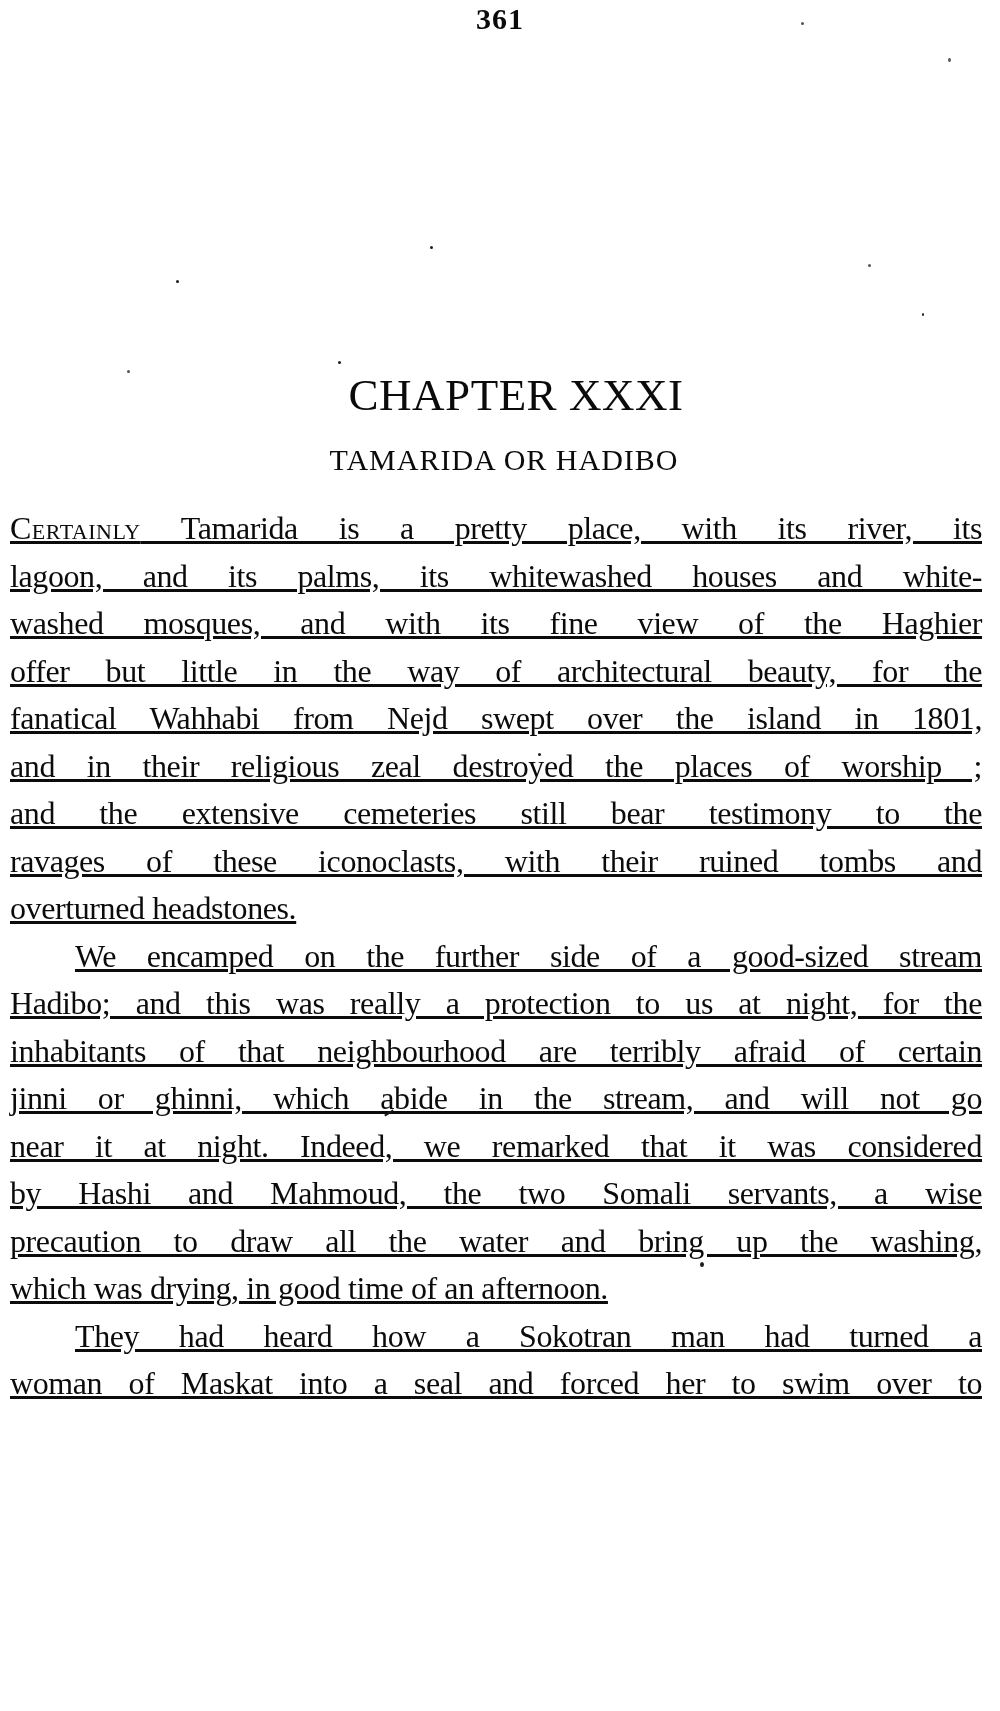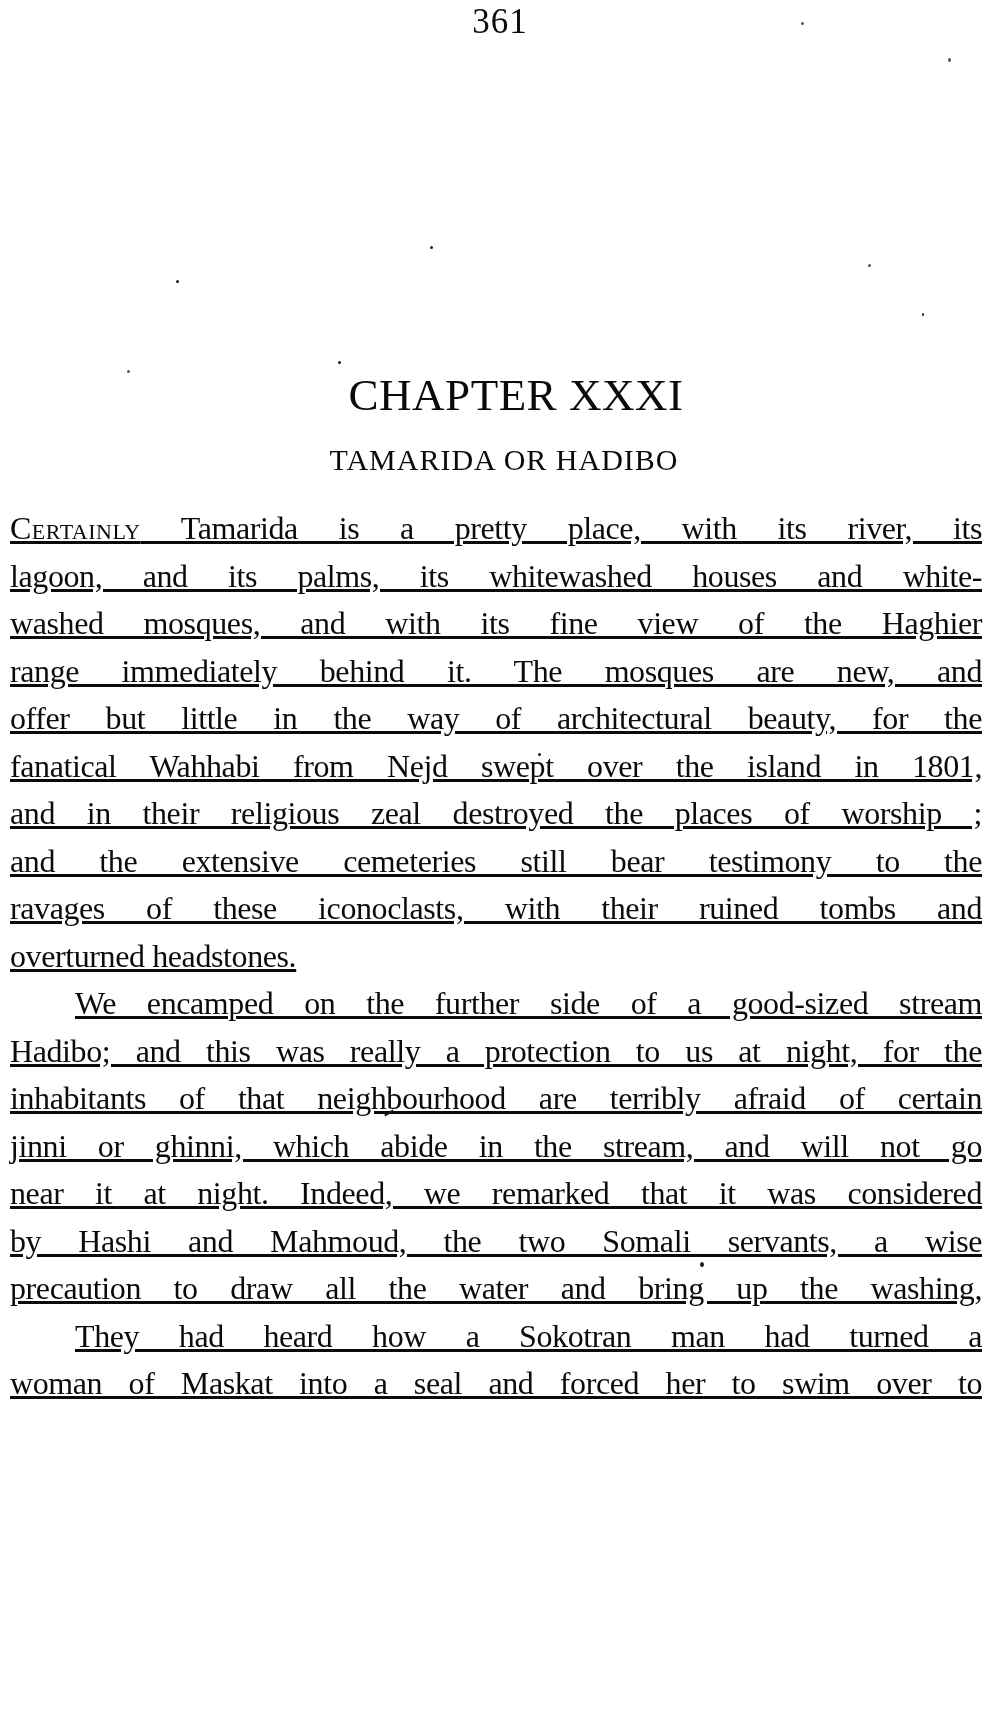--- a/index.html
+++ b/index.html
@@ -19,23 +19,23 @@
     position: absolute;
     inset: 0;
     background: #ffffff;
   }
   .folio {
     position: absolute;
     top: 4px;
     left: 0;
     width: 100%;
     text-align: center;
-    font-size: 35px;
+    font-size: 30px;
     line-height: 1;
-    font-weight: normal;
+    font-weight: bold;
     letter-spacing: 1px;
   }
   .chapter-heading {
     position: absolute;
     top: 357px;
     left: 0;
     width: 100%;
     margin: 16px;
     text-align: center;
     font-size: 45px;
@@ -99,36 +99,36 @@
 
   <h1 class="chapter-heading">CHAPTER XXXI</h1>
 
   <h2 class="chapter-subtitle">TAMARIDA OR HADIBO</h2>
 
   <div class="body-text">
       <div class="paragraph">
         <div class="line"><span class="lead">Certainly</span> Tamarida is a pretty place, with its river, its</div>
         <div class="line">lagoon, and its palms, its whitewashed houses and white-</div>
         <div class="line">washed mosques, and with its fine view of the Haghier</div>
-        <div class="line">range immediately behind it.  The mosques are new, and</div>
         <div class="line">offer but little in the way of architectural beauty, for the</div>
         <div class="line">fanatical Wahhabi from Nejd swept over the island in 1801,</div>
         <div class="line">and in their religious zeal destroyed the places of worship ;</div>
         <div class="line">and the extensive cemeteries still bear testimony to the</div>
         <div class="line">ravages of these iconoclasts, with their ruined tombs and</div>
         <div class="line flush">overturned headstones.</div>
       </div>
       <div class="paragraph">
         <div class="line indent">We encamped on the further side of a good-sized stream</div>
         <div class="line">Hadibo; and this was really a protection to us at night, for the</div>
         <div class="line">inhabitants of that neighbourhood are terribly afraid of certain</div>
         <div class="line">jinni or ghinni, which abide in the stream, and will not go</div>
         <div class="line">near it at night.  Indeed, we remarked that it was considered</div>
         <div class="line">by Hashi and Mahmoud, the two Somali servants, a wise</div>
         <div class="line">precaution to draw all the water and bring up the washing,</div>
+        <div class="line flush">which was drying, in good time of an afternoon.</div>
       </div>
       <div class="paragraph">
         <div class="line indent">They had heard how a Sokotran man had turned a</div>
         <div class="line">woman of Maskat into a seal and forced her to swim over to</div>
       </div>
     </div>
 
   <div class="speck light" style="left:801px; top:22px;  width:3px; height:3px;"></div>
   <div class="speck light" style="left:948px; top:58px;  width:3px; height:4px;"></div>
   <div class="speck" style="left:176px; top:280px; width:3px; height:3px;"></div>

